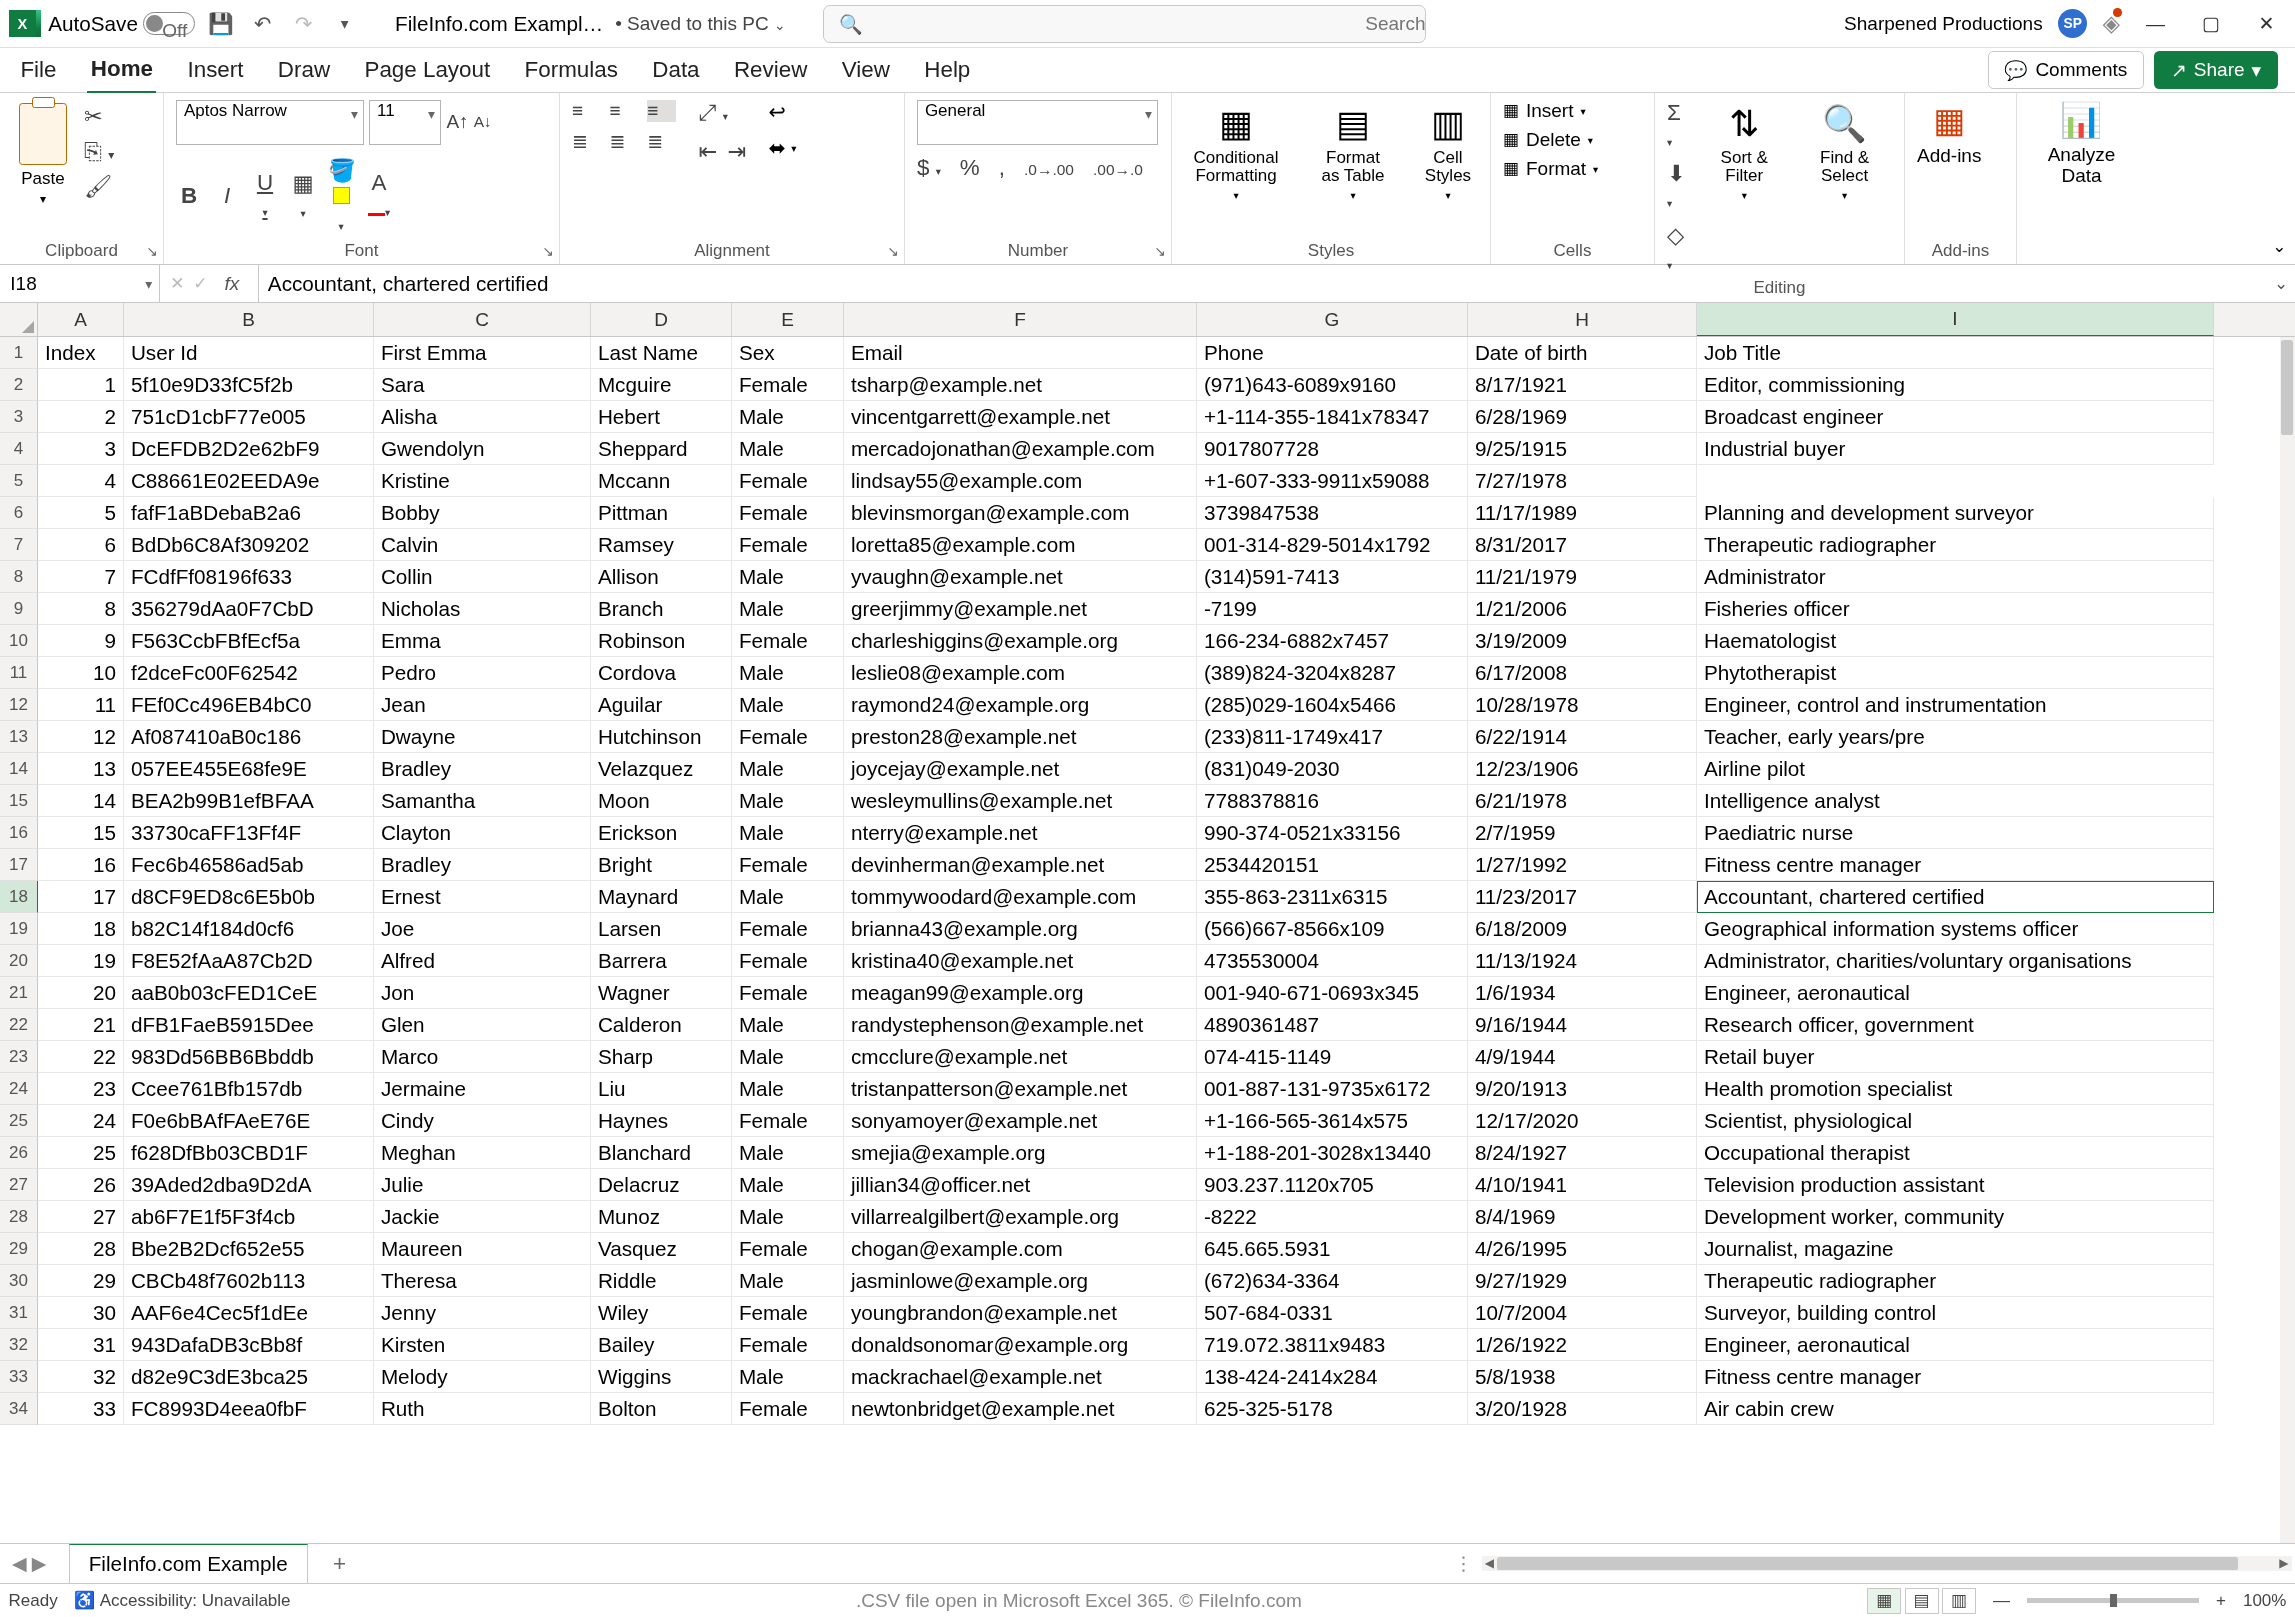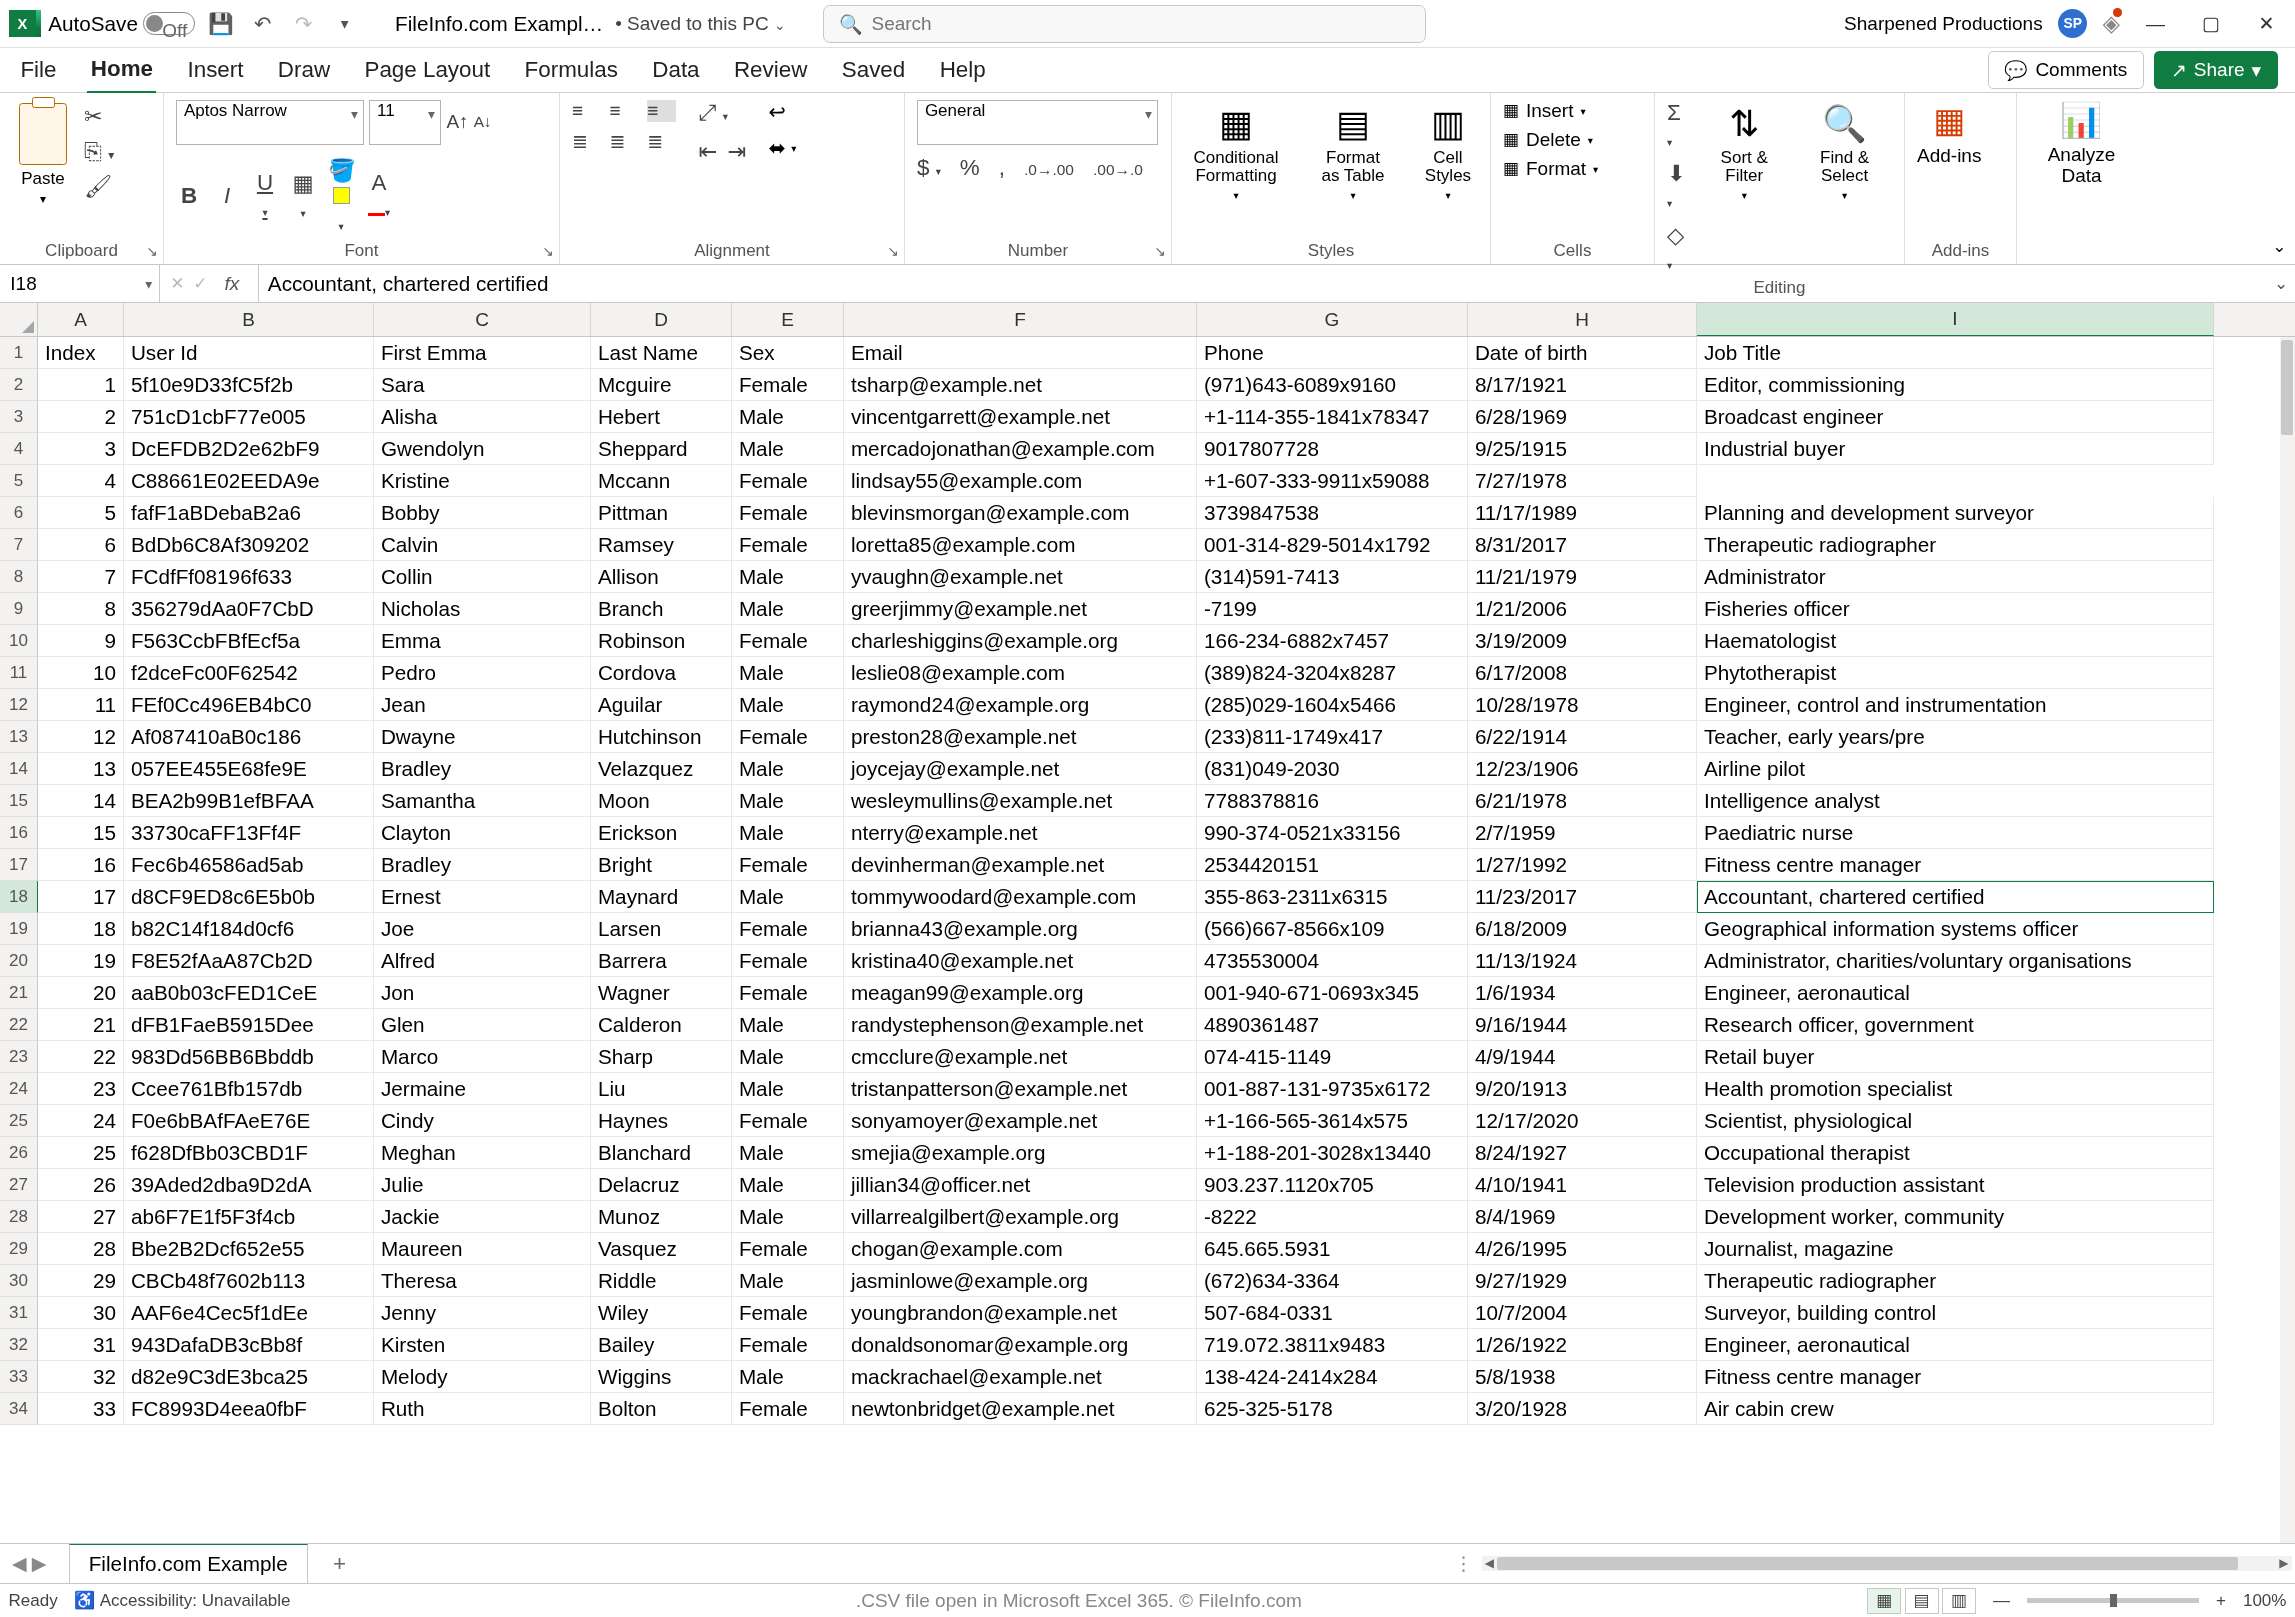--- a/index.html
+++ b/index.html
@@ -12,21 +12,21 @@
 .autosave { display: flex; align-items: center; gap: 5.2px; font-size: 20.7px; justify-content: space-between; }
 .toggle { width: 52px; height: 22.4px; border-radius: 11.2px; border: 0.9px solid #888; background: #fff; position: relative; }
 .toggle .knob { width: 17px; height: 17px; border-radius: 50%; background: #888; position: absolute; top: 1.7px; left: 1.7px; }
 .toggle .toggle-label { position: absolute; right: 6.9px; top: 7px; font-size: 19px; color: #666; }
 .qat-btn { width: 29px; height: 29px; display: flex; align-items: center; justify-content: center; font-size: 20.7px; color: #555; cursor: pointer; }
 .qat-save { color: #a4268b; }
 .doc-title { font-size: 20.7px; }
 .saved-status { font-size: 19px; color: #444; cursor: pointer; }
 
 .search-wrap { flex: 0 0 603px; margin-left: 26px; position: relative; }
-.search-input { width: 100%; height: 38px; border: 0.9px solid #c8c8c8; border-radius: 6.9px; padding-left: 47px; font-size: 19px; background: #f8f8f8; }
+.search-input { width: 100%; height: 38px; border: 0.9px solid #c8c8c8; border-radius: 6.9px; padding-left: 47px; font-size: 19px; background: #f8f8f8; text-align: right; }
 .search-icon { position: absolute; left: 15.5px; top: 8.6px; font-size: 19px; color: #555; }
 
 .user-area { margin-left: auto; display: flex; align-items: center; gap: 15.5px; }
 .user-name { font-size: 19px; text-align: right; }
 .user-badge { width: 29px; height: 29px; border-radius: 50%; background: #2f6fcf; color: #fff; font-size: 13.8px; display: flex; align-items: center; justify-content: center; font-weight: bold; }
 .diamond-icon { font-size: 22.4px; color: #888; position: relative; }
 .diamond-icon .dot { position: absolute; top: -1.7px; right: -1.7px; width: 8.6px; height: 8.6px; border-radius: 50%; background: #d83b01; }
 .win-btn { width: 40px; height: 34px; font-size: 19px; display: flex; align-items: center; justify-content: center; cursor: pointer; color: #333; }
 
 
@@ -182,21 +182,21 @@
 <div class="ribbon-tabs" id="ribbon-tabs">
 
   <div class="ribbon-tab">File</div>
     <div class="ribbon-tab active">Home</div>
     <div class="ribbon-tab">Insert</div>
     <div class="ribbon-tab">Draw</div>
     <div class="ribbon-tab">Page Layout</div>
     <div class="ribbon-tab">Formulas</div>
     <div class="ribbon-tab">Data</div>
     <div class="ribbon-tab">Review</div>
-    <div class="ribbon-tab">Saved</div>
+    <div class="ribbon-tab">View</div>
     <div class="ribbon-tab">Help</div>
     <div class="ribbon-right">
     <button class="btn-comments">💬 <span>Comments</span></button>
     <button class="btn-share">↗ <span>Share</span> ▾</button>
   </div>
 </div>
 
 <div class="ribbon-body" style="position:relative">
 
   <div class="ribbon-group" style="width:164px">

